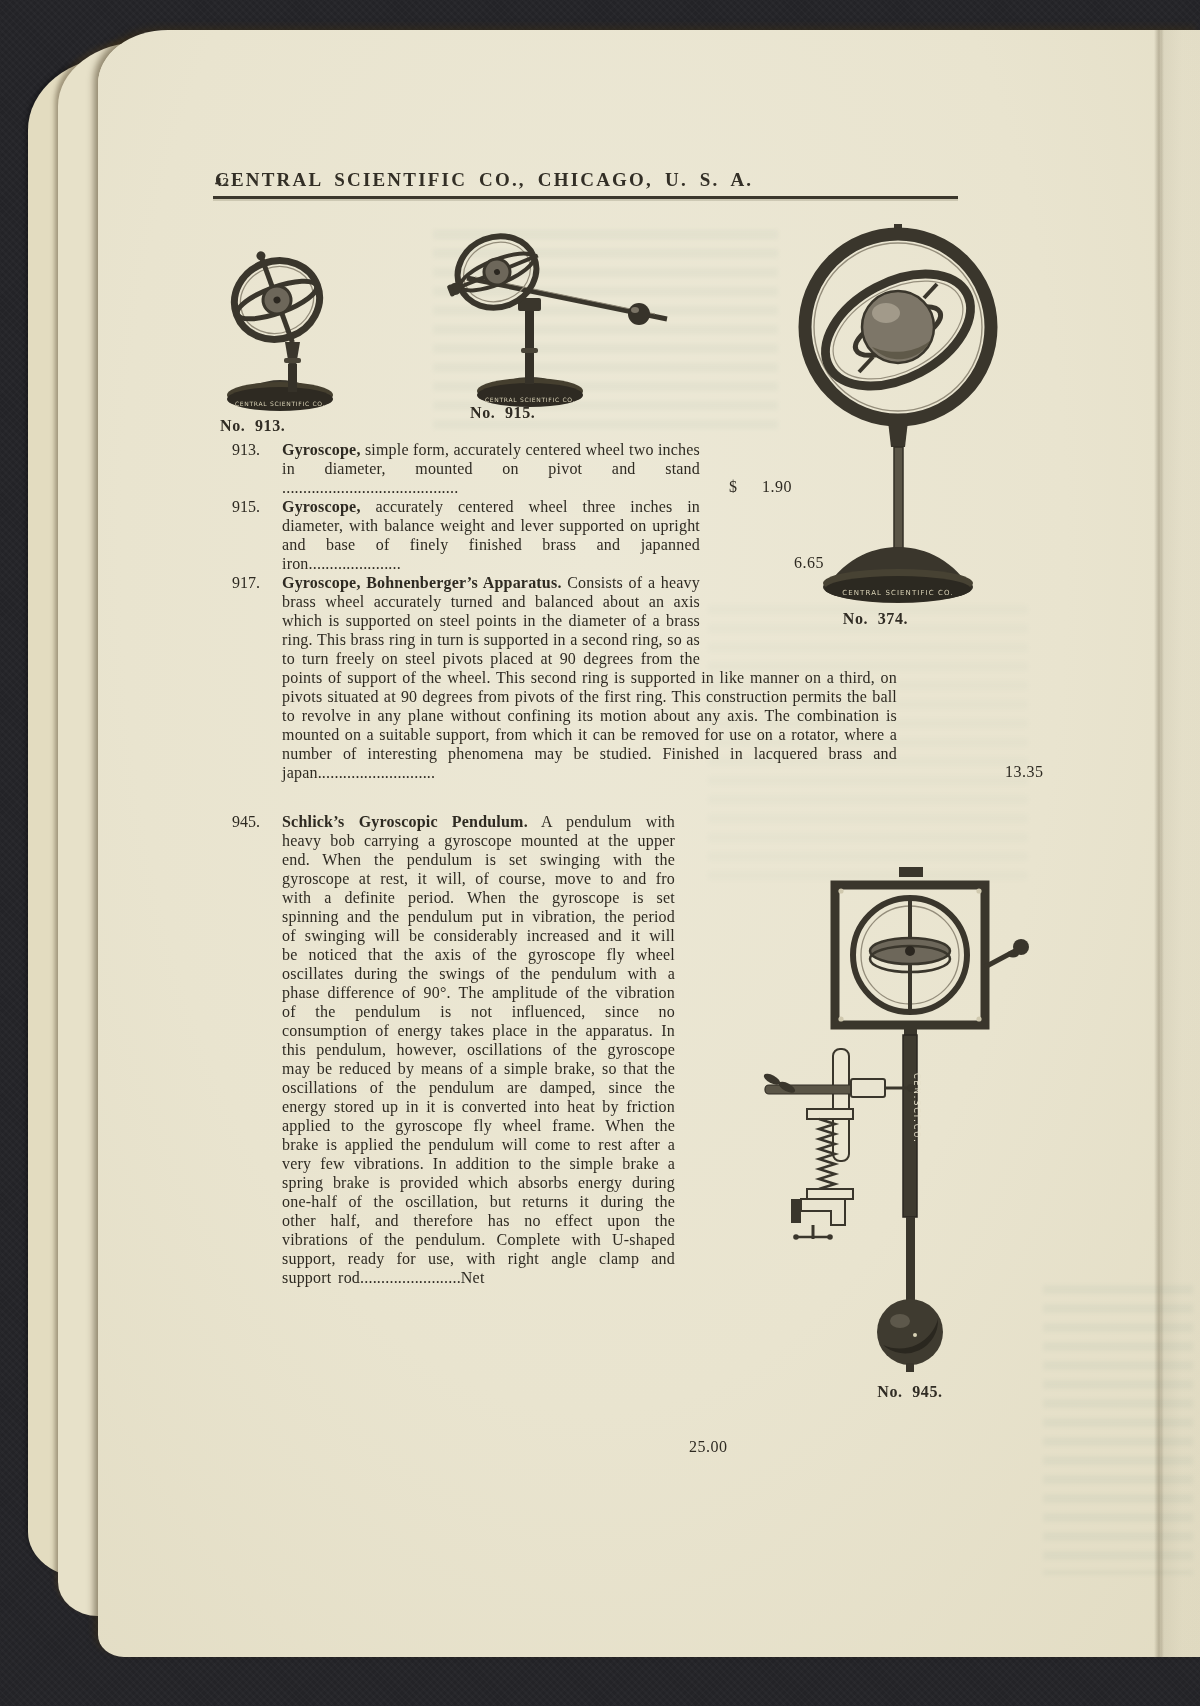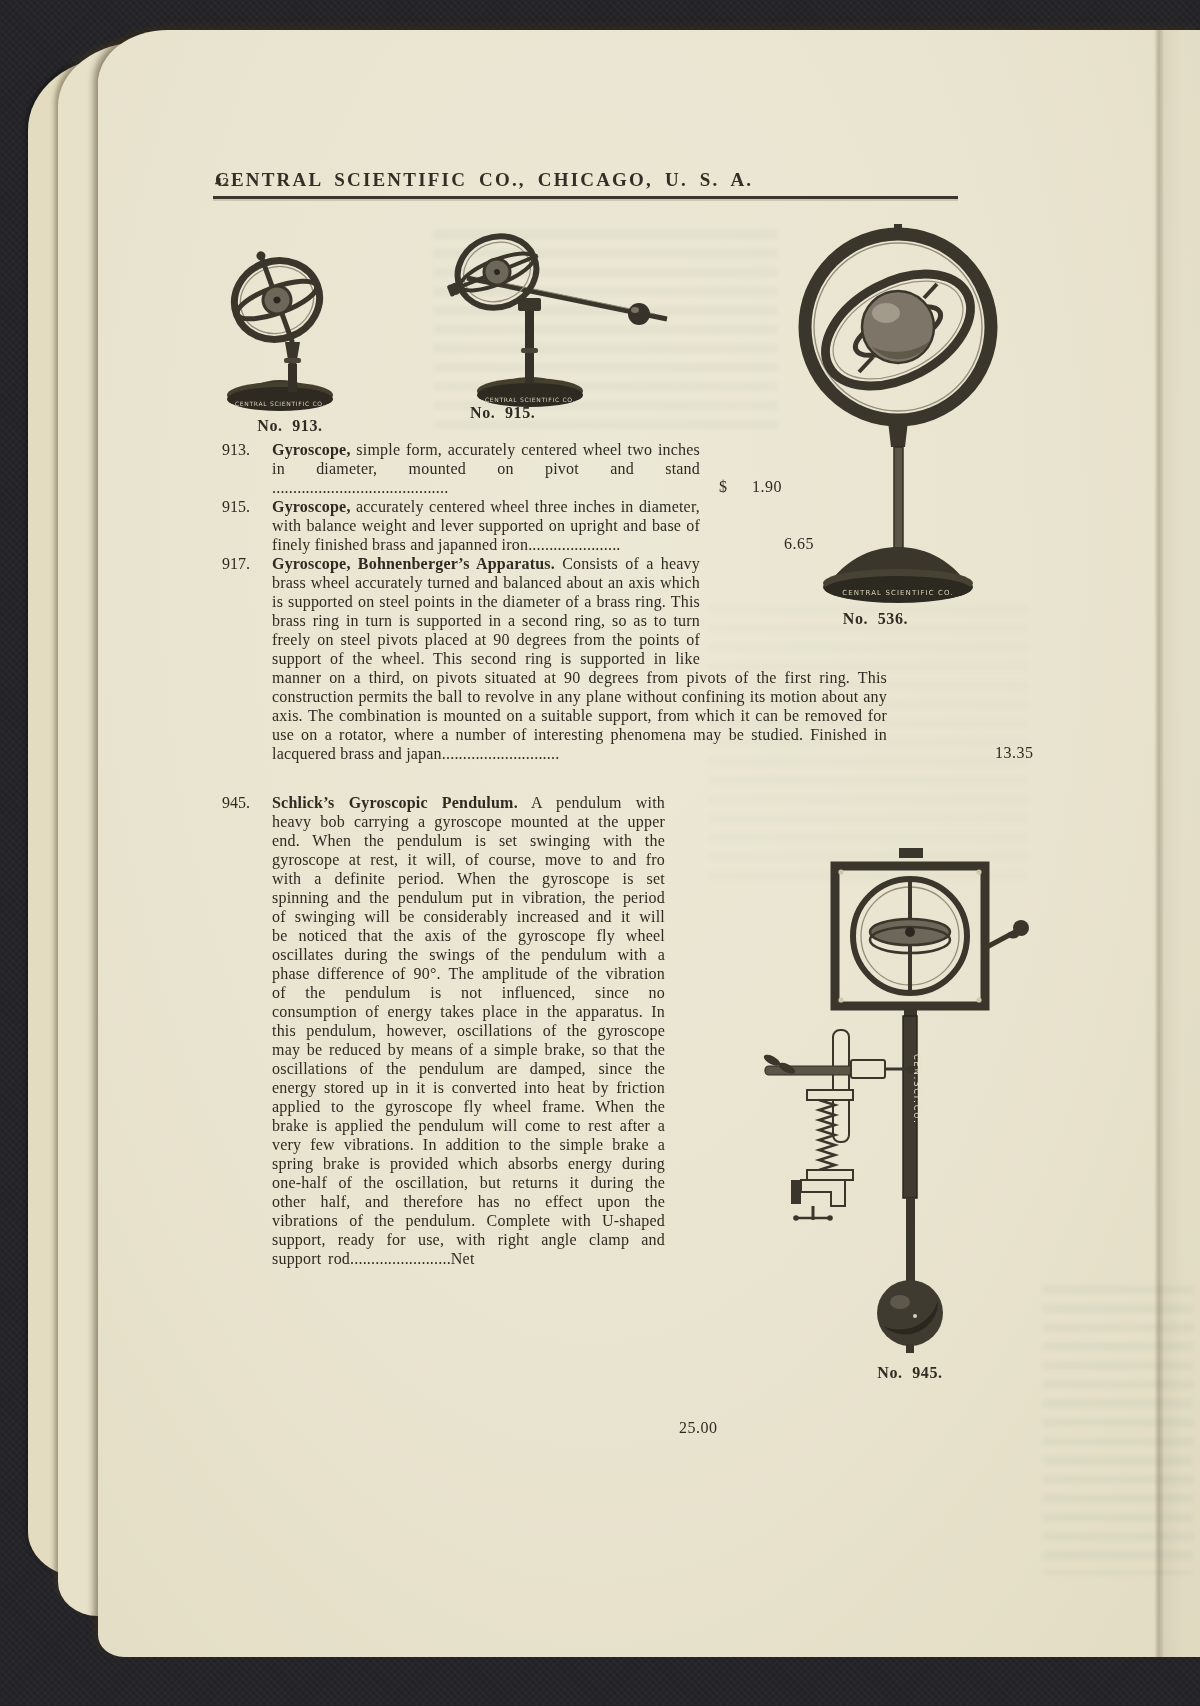--- a/index.html
+++ b/index.html
@@ -64,30 +64,30 @@
   .hrule{position:absolute;left:-2px;top:26px;width:745px;height:3px;background:#3b372c;
     box-shadow:0 2px 0 rgba(80,70,45,.18);}
 
   
   .figfloat{float:right;width:340px;height:448px;position:relative;}
   .figfloat svg{position:absolute;right:30px;top:0;}
   .figcap{font-weight:bold;font-size:16px;letter-spacing:.6px;word-spacing:5px;color:#302c24;white-space:nowrap;}
   .cap917{position:absolute;right:52px;top:404px;width:225px;text-align:center;}
   .figrow{position:relative;height:235px;}
   .fig913{position:absolute;left:-10px;top:35px;}
-  .cap913{position:absolute;left:5px;top:211px;width:140px;text-align:center;}
+  .cap913{position:absolute;left:5px;top:211px;width:140px;text-align:left;}
   .fig915{position:absolute;left:200px;top:17px;}
   .cap915{position:absolute;left:255px;top:198px;width:130px;text-align:left;}
   .figfloat45{float:right;width:345px;height:600px;position:relative;padding-top:15px;}
   .cap945{margin-left:100px;margin-top:6px;width:230px;text-align:center;}
 
   
   .item{
     position:relative;box-sizing:border-box;
-    padding-left:50px;margin-left:7px;text-align:justify;
+    padding-left:50px;margin-left:17px;text-align:justify;
   }
   .item .num{display:inline-block;width:50px;margin-left:-50px;letter-spacing:0;}
   .item .iname{font-weight:bold;}
   .w485{width:485px;}
   .i917{width:665px;margin-bottom:30px;}
   .w443{width:443px;word-spacing:2.5px;min-height:645px;}
   .price{position:absolute;bottom:1px;white-space:nowrap;text-align:left;letter-spacing:.5px;}
   .p913{left:497px;}
   .p913 .cur{display:inline-block;width:33px;}
   .p915{left:562px;}
@@ -138,21 +138,21 @@
         <line x1="139" y1="93" x2="152" y2="79" stroke="#3a362c" stroke-width="4"></line>
         <polygon points="103,216 123,216 120,242 106,242" fill="#3a362c"></polygon>
         <rect x="109" y="242" width="9" height="106" fill="#57524410"></rect>
         <rect x="109" y="242" width="9" height="106" fill="#5a5547" stroke="#332f26" stroke-width="1.5"></rect>
         <path d="M40,384 C62,350 92,342 113,342 C134,342 164,350 186,384 Z" fill="#3a362c"></path>
         <ellipse cx="113" cy="382" rx="75" ry="16" fill="#332f26"></ellipse>
         <ellipse cx="113" cy="378" rx="75" ry="14" fill="#474233"></ellipse>
         <ellipse cx="113" cy="384" rx="73" ry="13" fill="#2c2921"></ellipse>
         <text x="113" y="390" text-anchor="middle" font-size="7" letter-spacing="1.1" fill="#d9d2b6">CENTRAL SCIENTIFIC CO.</text>
       </svg>
-      <div class="figcap cap917">No. 536.</div>
+      <div class="figcap cap917">No. 374.</div>
     </div>
 
     <div class="figrow">
       <div class="fig913">
         <svg width="150" height="178" viewBox="0 0 150 178">
           <path d="M28,158 Q75,122 122,158 Z" fill="#3a362c"></path>
           <ellipse cx="75" cy="155" rx="53" ry="13" fill="#453f2f"></ellipse>
           <ellipse cx="75" cy="159" rx="53" ry="12" fill="#2e2a22"></ellipse>
           <text x="75" y="166" text-anchor="middle" font-size="6" letter-spacing=".7" fill="#d9d2b6">CENTRAL SCIENTIFIC CO.</text>
           <polygon points="80,102 95,102 91,126 84,126" fill="#3a362c"></polygon>

